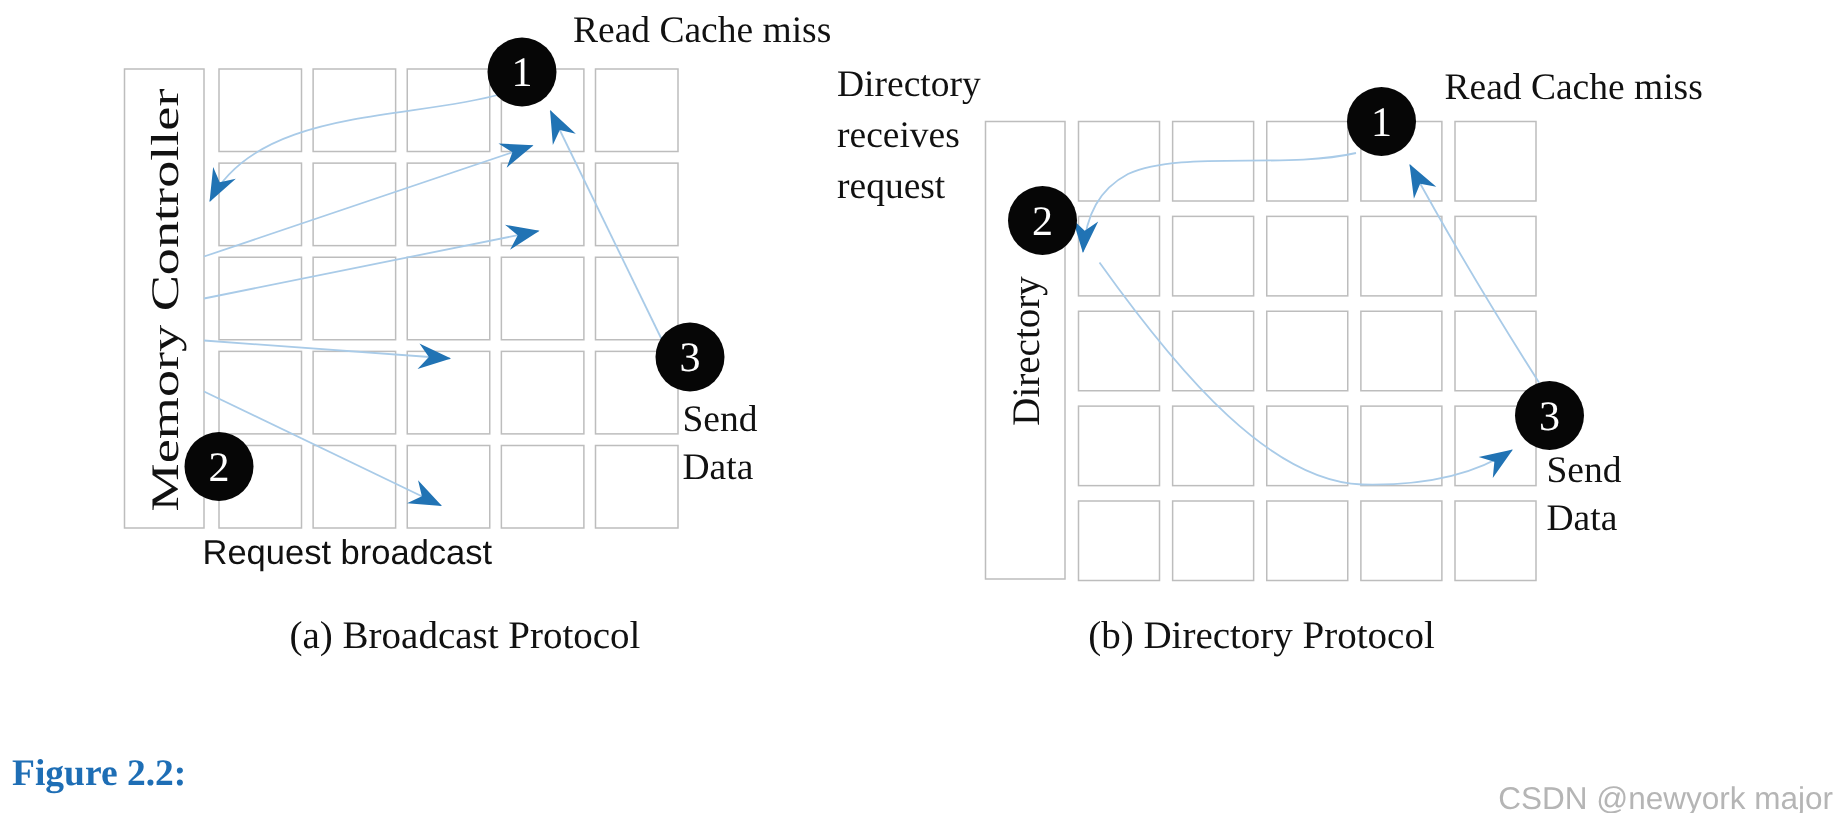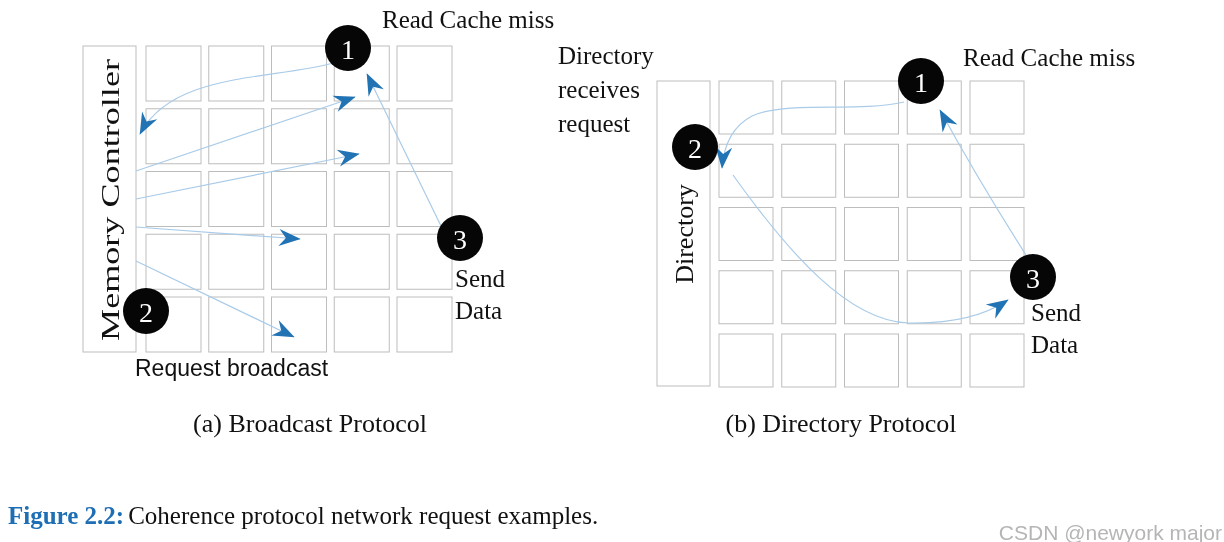--- a/index.html
+++ b/index.html
@@ -13,21 +13,21 @@
   .node{fill:var(--node-fill,#060606);}
   .nodelabel{fill:var(--node-label,#ffffff);font:28px "Liberation Serif",serif;
              text-anchor:middle;dominant-baseline:central;}
   .slabel{font:25px "Liberation Serif",serif;fill:var(--text,#111111);}
   .scaption{font:26px "Liberation Serif",serif;fill:var(--text,#111111);text-anchor:middle;}
   .rotlabel{font:26px "Liberation Serif",serif;fill:var(--text,#111111);
             text-anchor:middle;dominant-baseline:central;}
   .sans{font:23px "Liberation Sans",sans-serif;fill:var(--text,#111111);}
   .figcaption{position:absolute;left:8px;top:502px;display:flex;align-items:baseline;
               font-size:25px;color:var(--text,#111111);white-space:nowrap;}
-  .figlabel{color:var(--caption-blue,#1e6eb5);font-weight:bold;margin-right:4px;}
+  .figlabel{color:var(--caption-blue,#1e6eb5);font-weight:bold;margin-right:15px;}
   .watermark{position:absolute;top:521px;right:2px;font:21px "Liberation Sans",sans-serif;
              color:var(--watermark-gray,#b5b5b5);white-space:nowrap;}
 </style>
 </head>
 <body>
 
 <div class="page">
 
   <svg width="1224" height="542" viewBox="0 0 1224 542">
     <defs>
@@ -159,17 +159,16 @@
       <text class="slabel">
         <tspan x="1031" y="321">Send</tspan>
         <tspan x="1031" y="353">Data</tspan>
       </text>
       <text class="scaption" x="841" y="432">(b) Directory Protocol</text>
     </g>
   </svg>
 
   <div class="figcaption">
     <span class="figlabel">Figure 2.2:</span>
-    <span>Coherence protocol network request examples.</span>
   </div>
 
   <div class="watermark">CSDN @newyork major</div>
 </div>
 
 </body></html>

